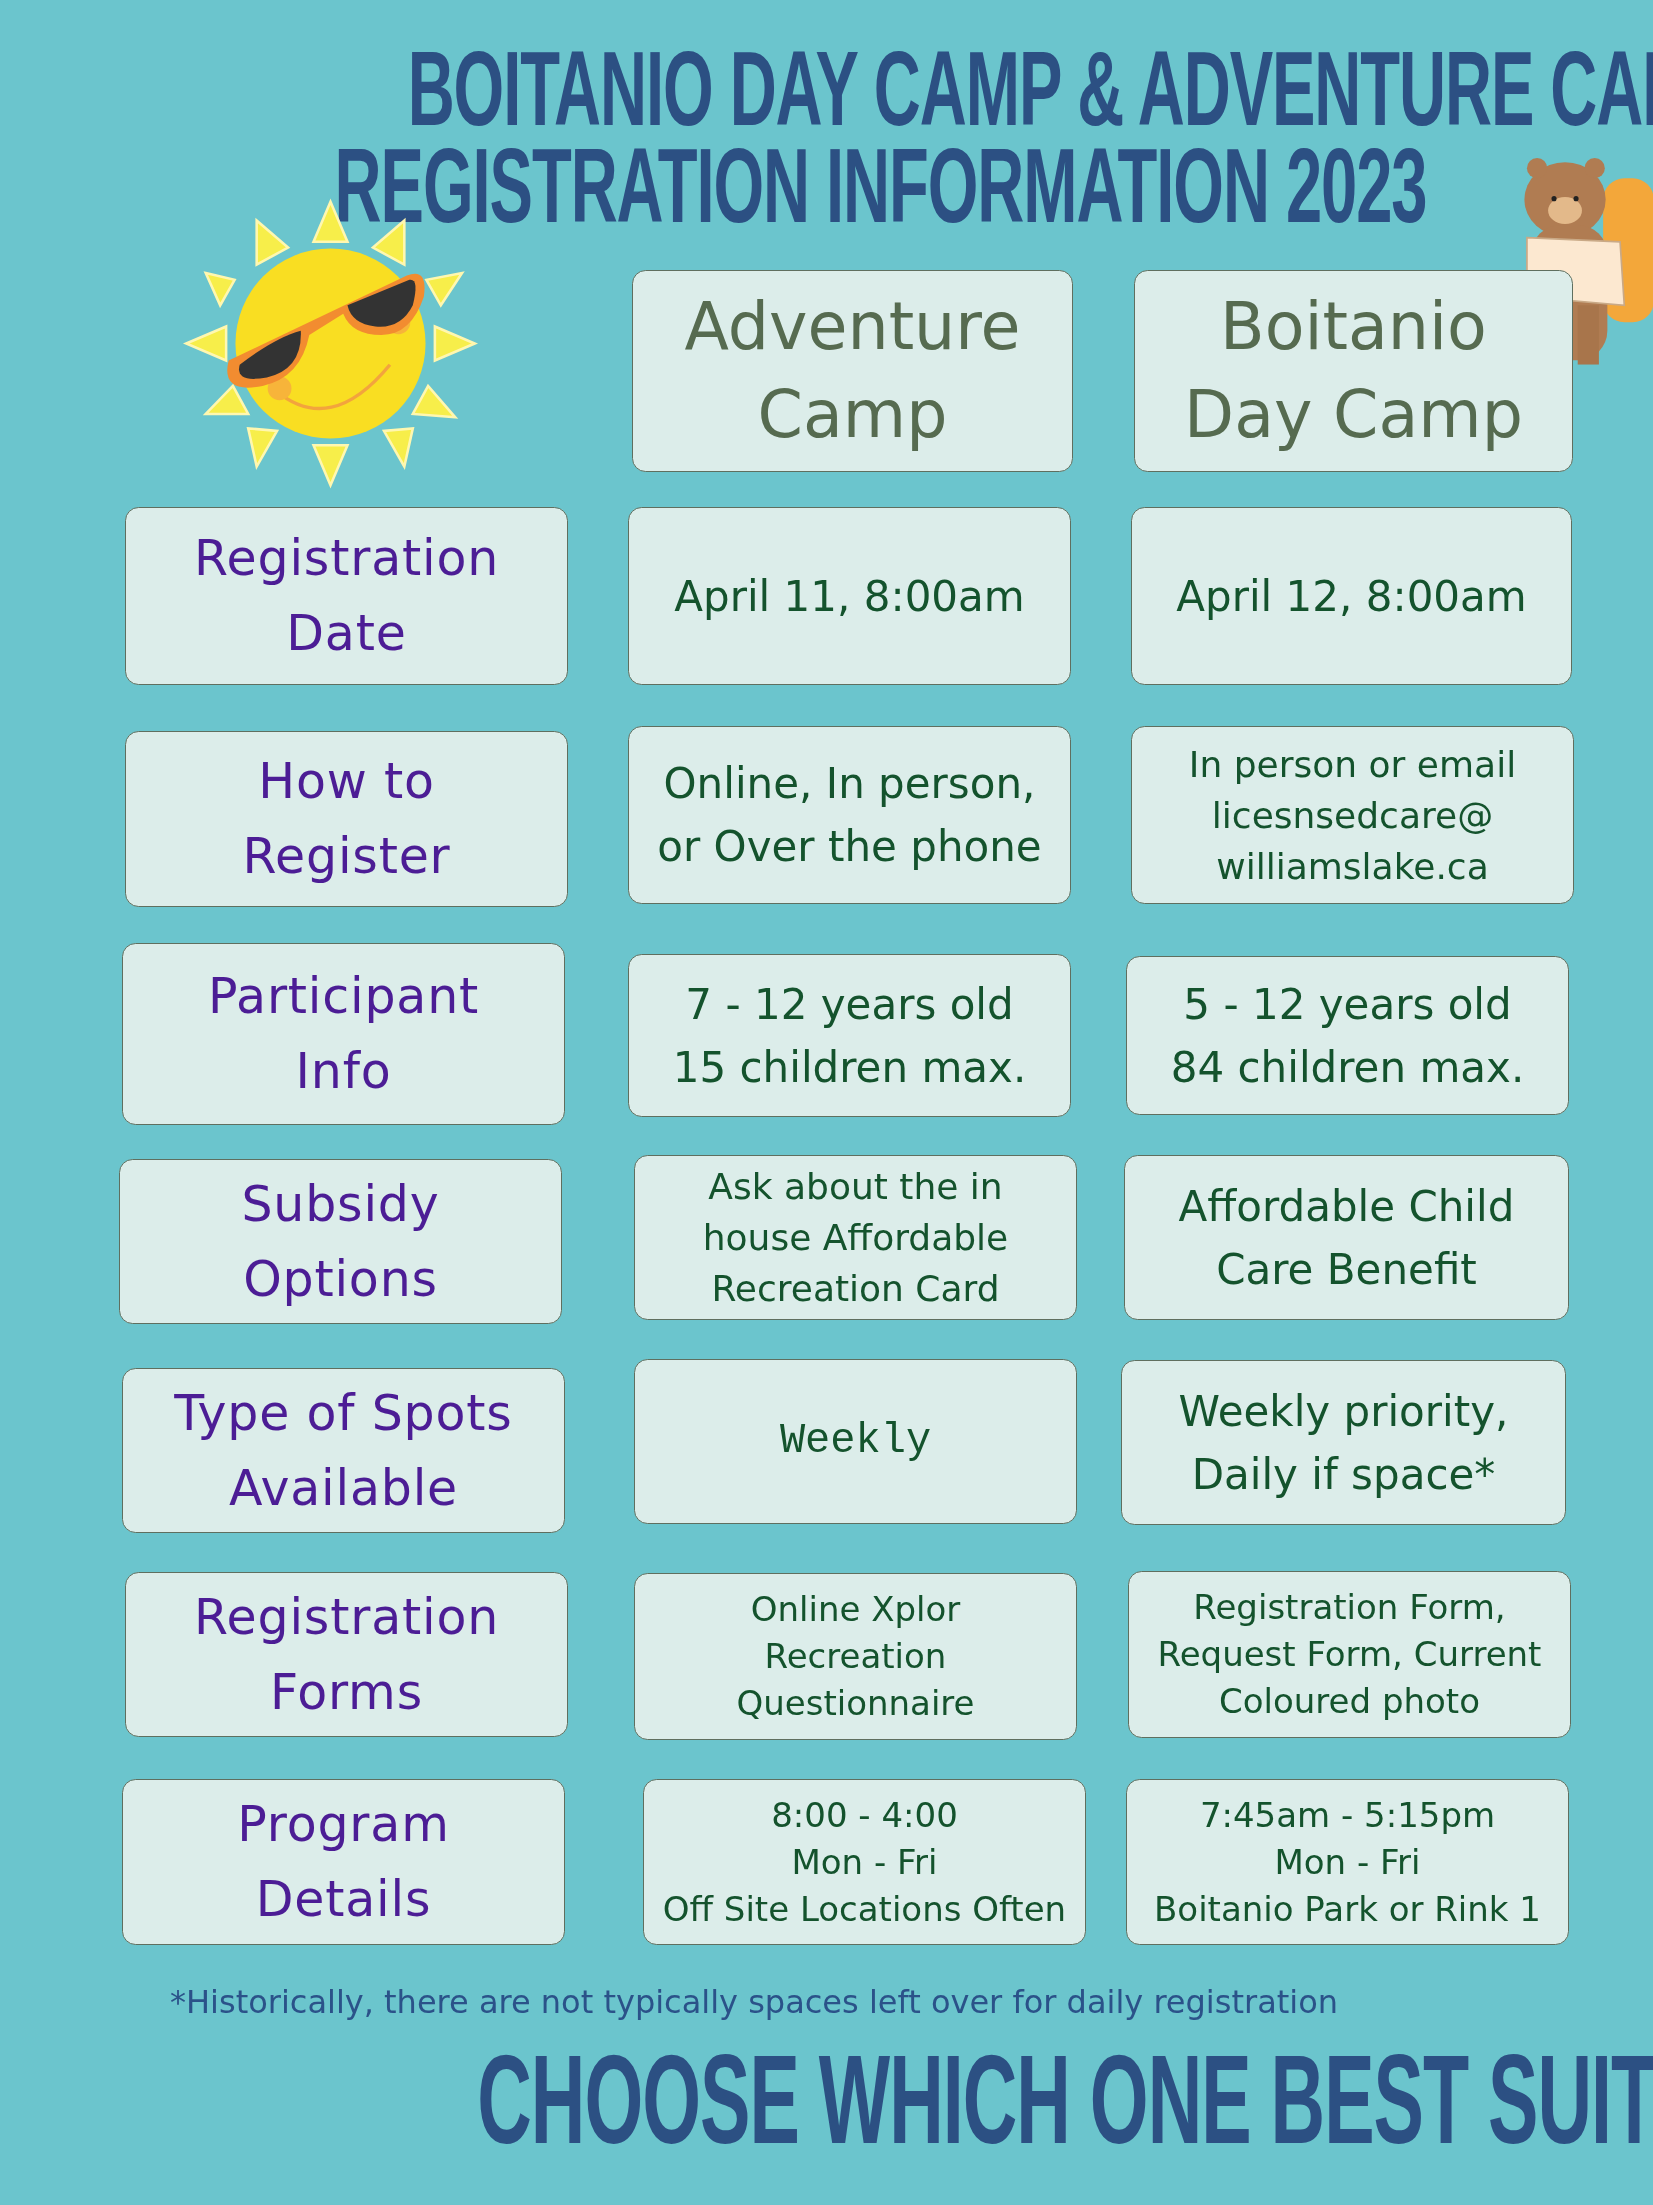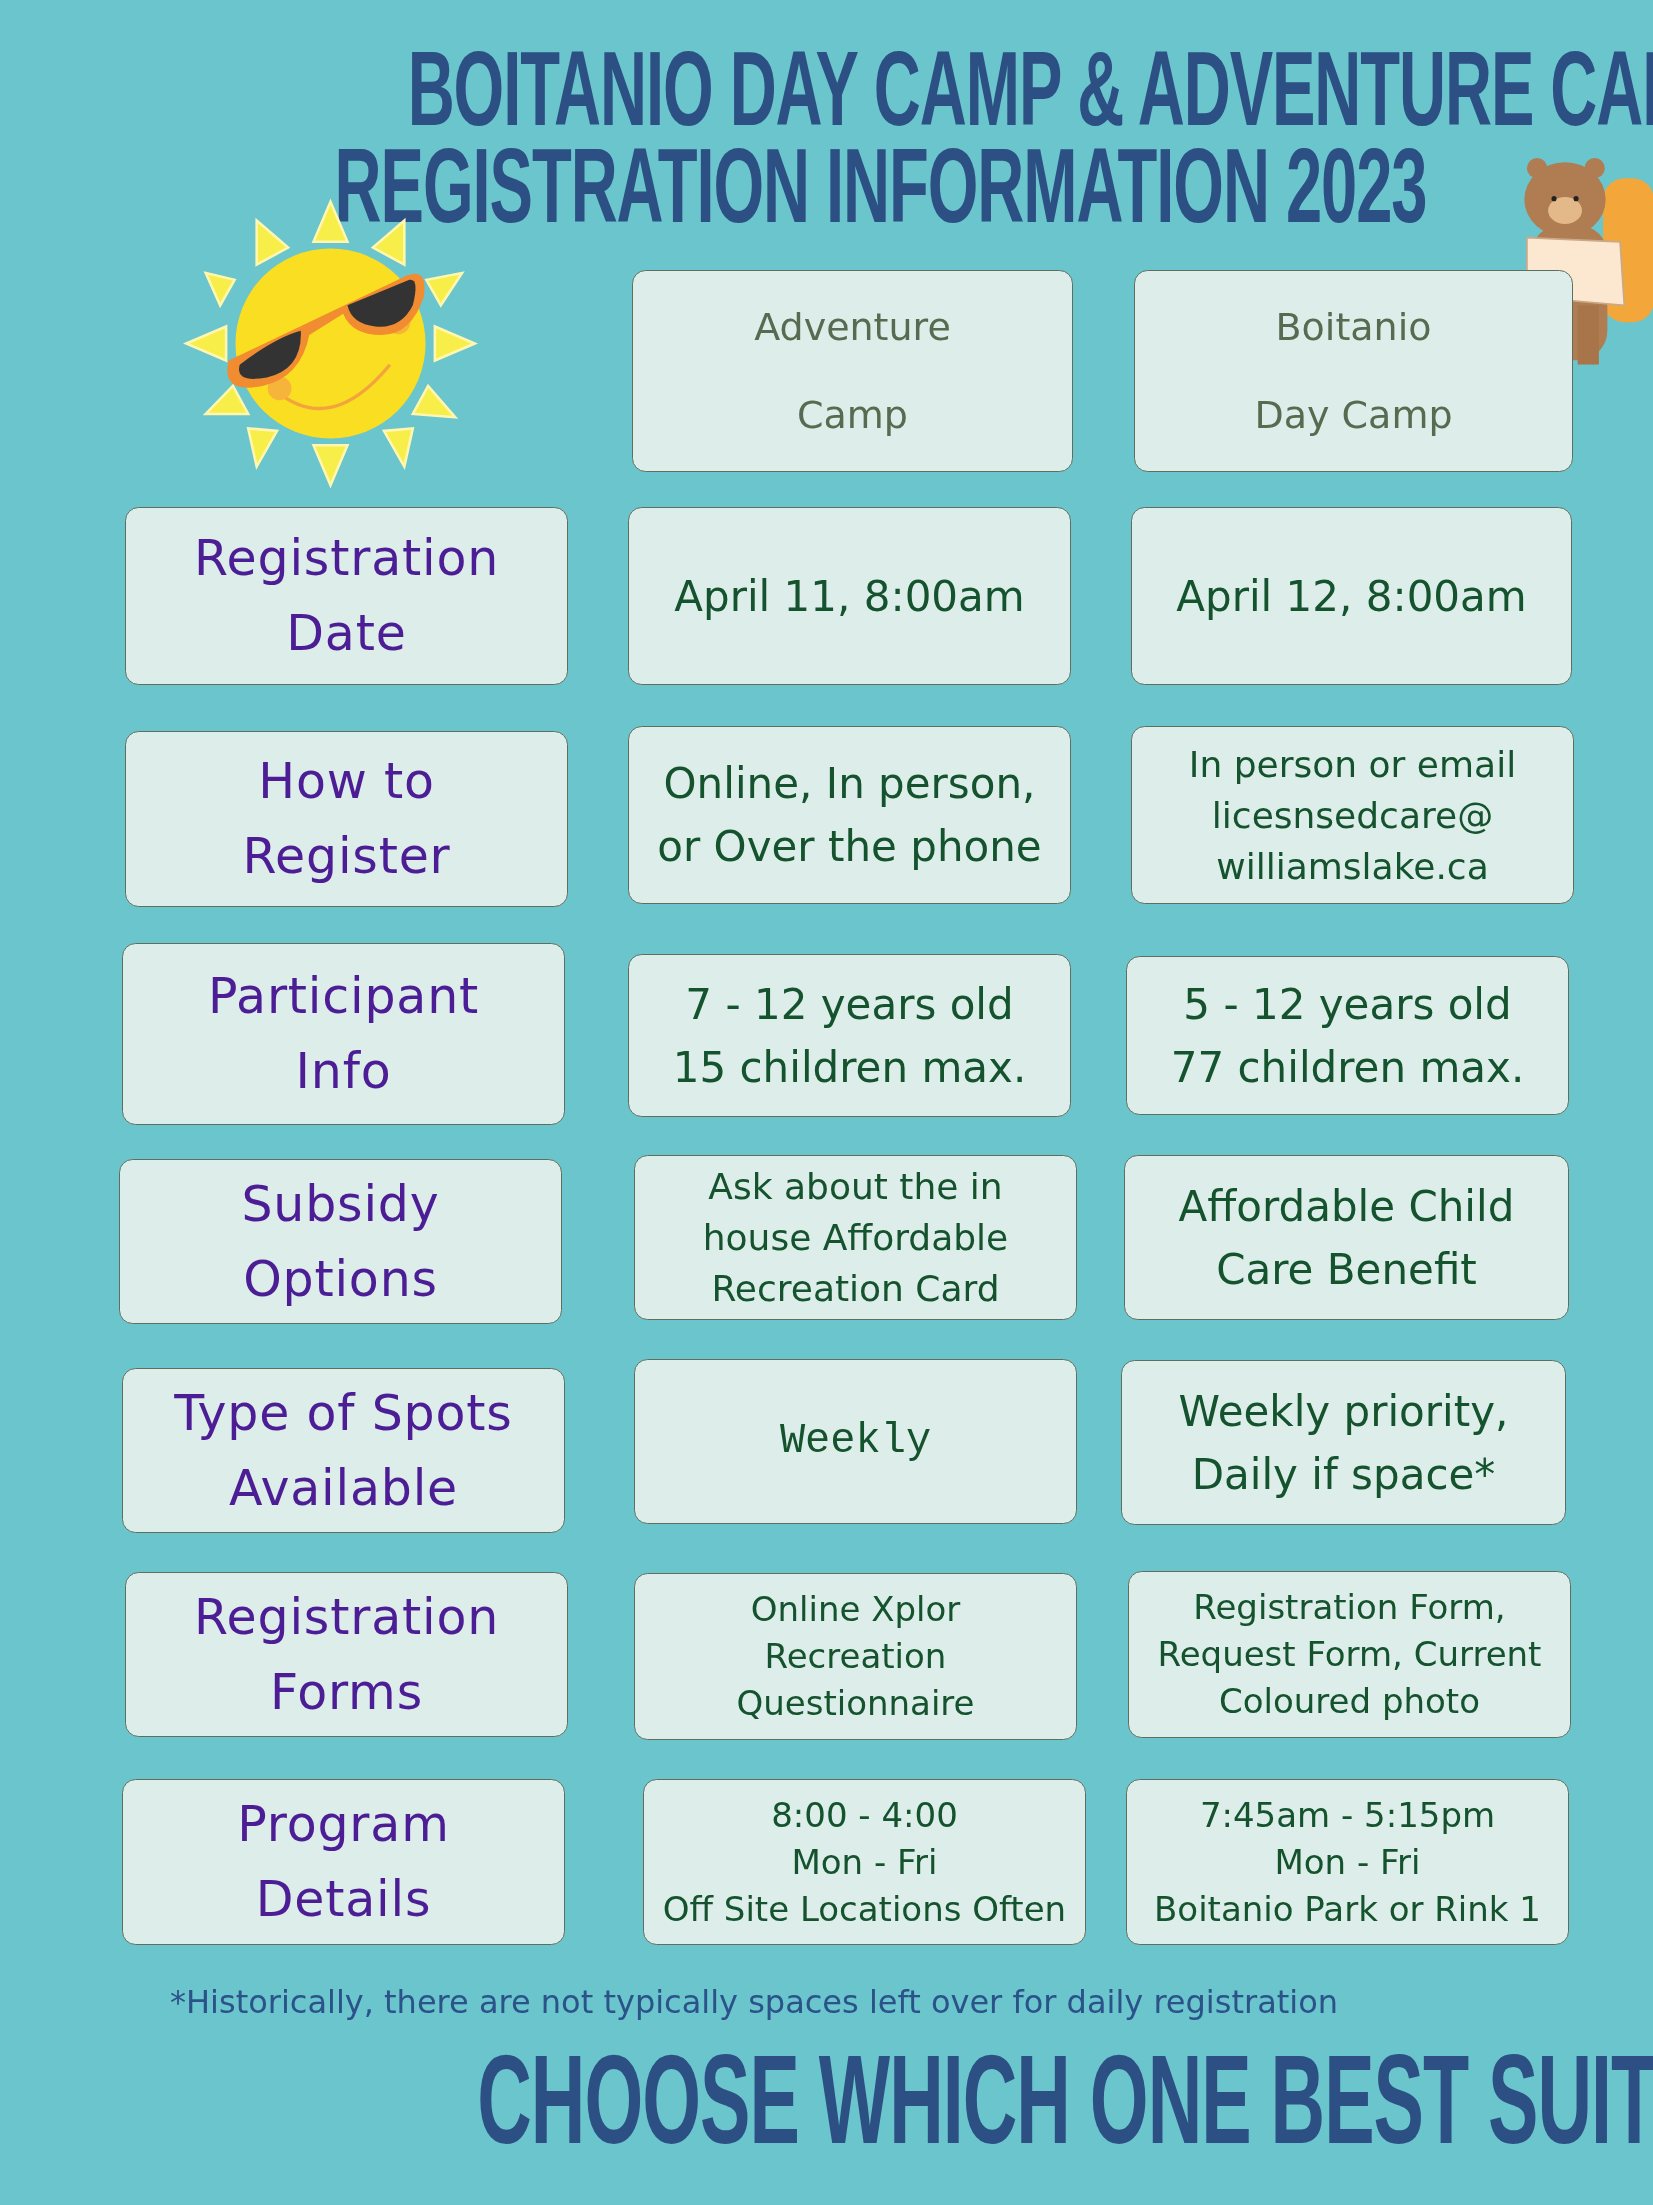--- a/index.html
+++ b/index.html
@@ -19,21 +19,21 @@
   #title2 { top: 133px; font-size: 105px; line-height: 105px; }
   #title2 .squeeze { transform: scaleX(0.62); }
 
   .box {
     position: absolute; box-sizing: border-box;
     background: #dcedea; border: 1.7px solid #5f6f5f; border-radius: 13.6px;
     display: flex; align-items: center; justify-content: center; text-align: center;
     flex-direction: column;
   }
   .box span { display: block; }
-  .head { color: #566b50; font-size: 38px; line-height: 88px; }
+  .head { color: #566b50; font-size: 65px; line-height: 88px; }
   .label { color: #4c1d95; font-size: 49px; line-height: 75px; letter-spacing: 0.8px; }
   .cell { color: #14532d; font-size: 42px; line-height: 63px; }
   .cell.sm { font-size: 36px; line-height: 51px; }
   .cell.xs { font-size: 34px; line-height: 47px; }
 
   .footnote {
     position: absolute; left: 170px; top: 1983px; color: #2b5289;
     font-size: 32px; white-space: nowrap;
   }
   #cta { top: 2036px; font-size: 126px; line-height: 127px; }
@@ -127,21 +127,21 @@
 <div class="box label" style="left:122px; top:943px; width:443px; height:182px;">
   <span>Participant</span>
   <span>Info</span>
 </div>
 <div class="box cell" style="left:628px; top:954px; width:443px; height:163px;">
   <span>7 - 12 years old</span>
   <span>15 children max.</span>
 </div>
 <div class="box cell" style="left:1126px; top:956px; width:443px; height:159px;">
   <span>5 - 12 years old</span>
-  <span>77 children max.</span>
+  <span>84 children max.</span>
 </div>
 
 <div class="box label" style="left:119px; top:1159px; width:443px; height:165px;">
   <span>Subsidy</span>
   <span>Options</span>
 </div>
 <div class="box cell sm" style="left:634px; top:1155px; width:443px; height:165px;">
   <span>Ask about the in</span>
   <span>house Affordable</span>
   <span>Recreation Card</span>

